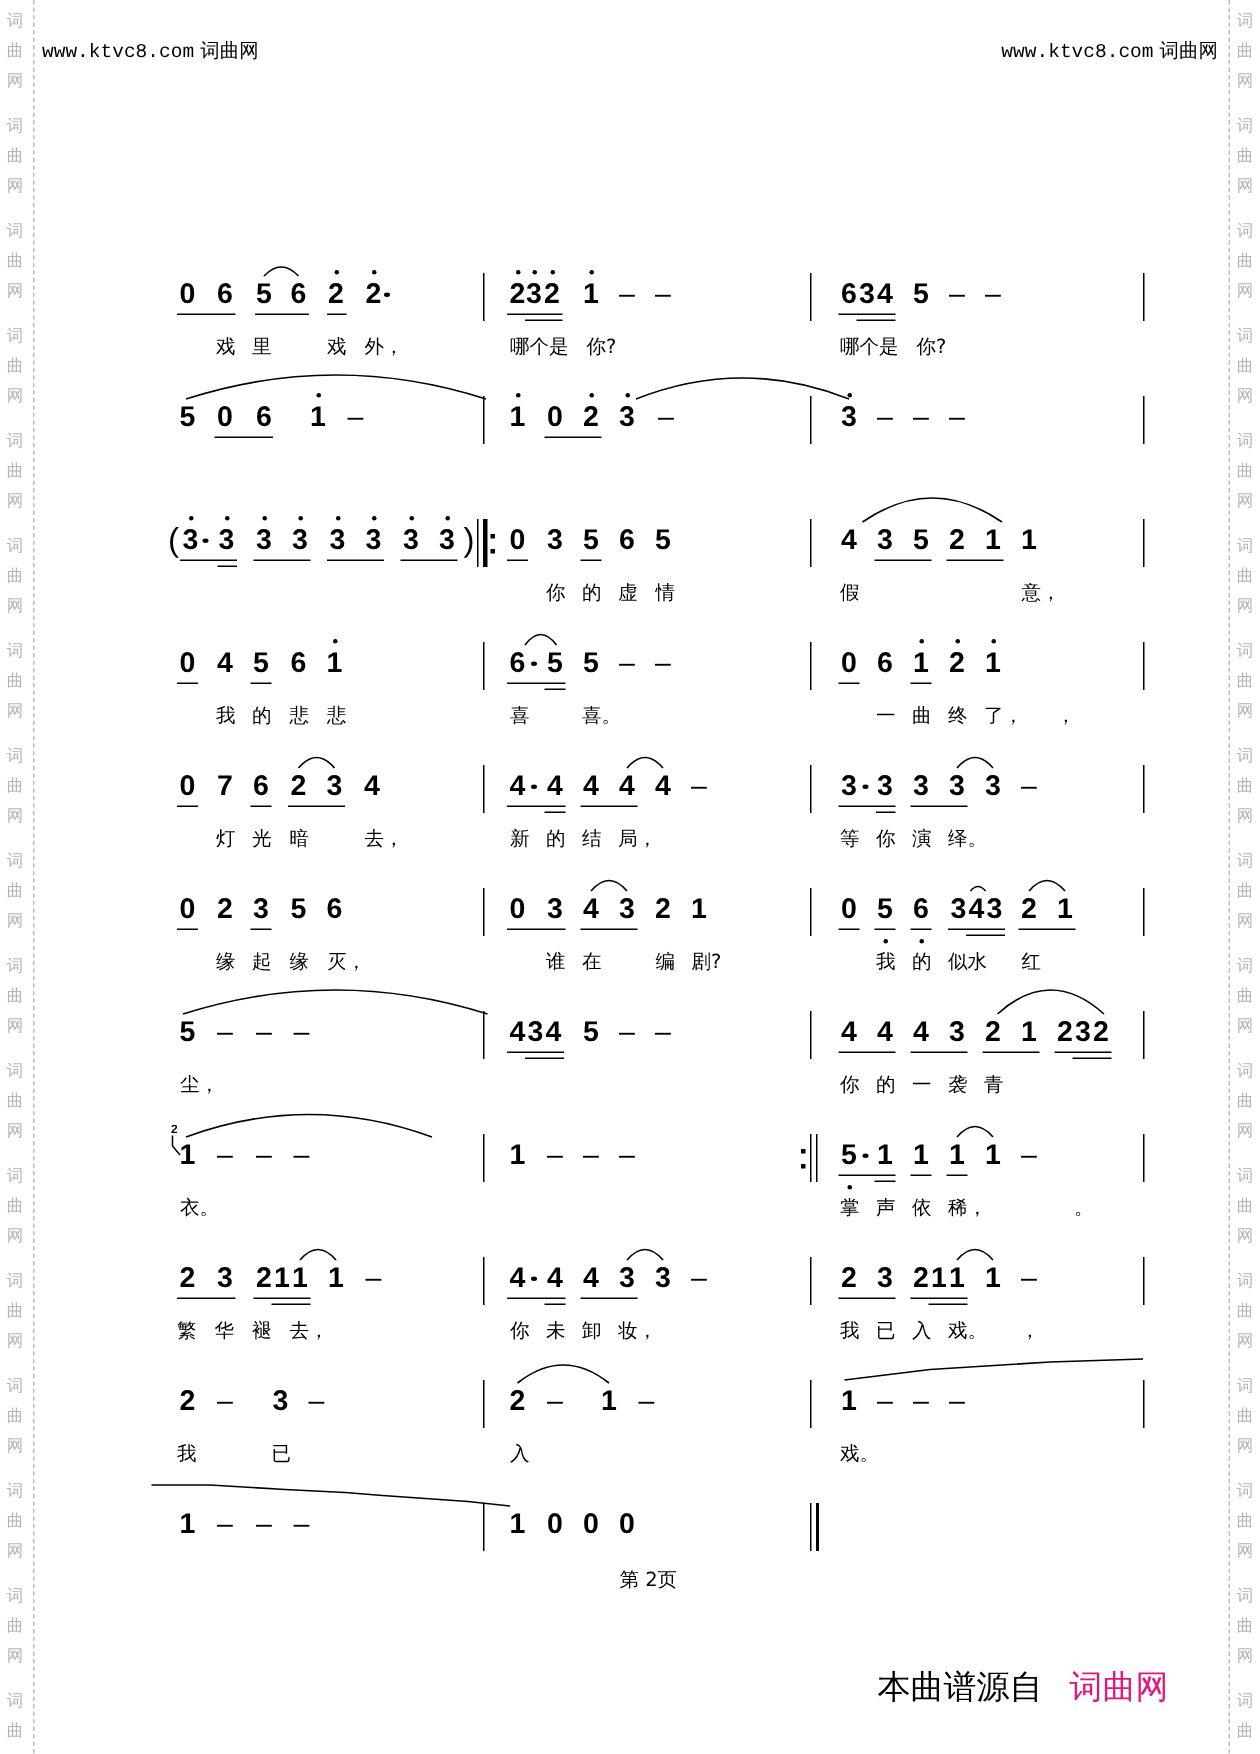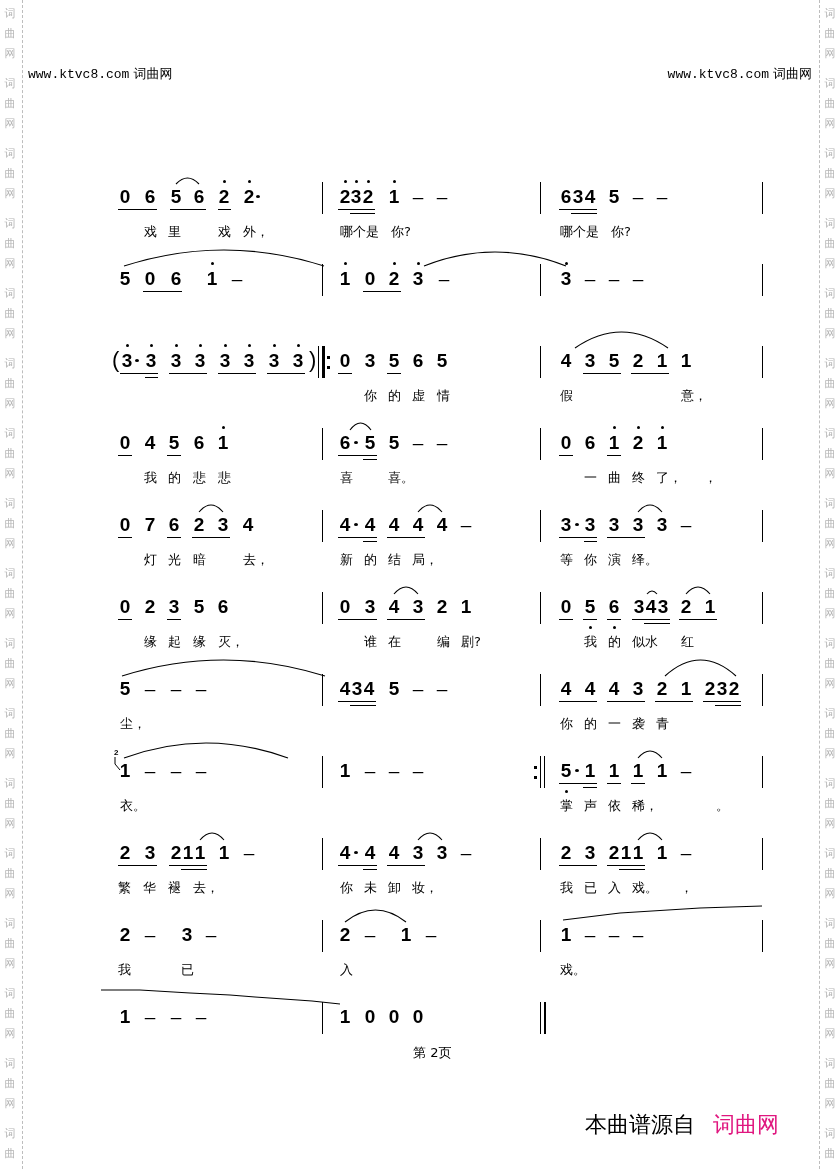--- a/index.html
+++ b/index.html
@@ -4,21 +4,21 @@
 <style>
   html, body { margin: 0; padding: 0; background: #ffffff; }
   body { width: 840px; height: 1169px; position: relative; overflow: hidden;
          font-family: "Liberation Sans", "DejaVu Sans", sans-serif; color: #000; }
   .side { position: absolute; top: 0; width: 22px; height: 1169px; }
   .side.left { left: 0; border-right: 1px dashed #bdbdbd; }
   .side.right { right: 0; width: 20px; border-left: 1px dashed #bdbdbd; }
   .wm { position: absolute; width: 20px; text-align: center; font-size: 11px;
         color: #b5b5b5; line-height: 20px; font-family: "DejaVu Sans", sans-serif; }
   .hdr { position: absolute; top: 25px; font-size: 13px;
-         font-family: "Liberation Mono", "DejaVu Sans Mono", monospace; margin-top: 40px; }
+         font-family: "Liberation Mono", "DejaVu Sans Mono", monospace; }
   .hdr.l { left: 28px; }
   .hdr.r { right: 28px; }
   .hdr .cn { font-family: "DejaVu Sans", sans-serif; font-size: 13px; margin-left: 4px; }
 
   .row { position: absolute; left: 0; width: 840px; height: 30px; }
   .bar { position: absolute; width: 0; border-left: 1.3px solid #000; height: 32px; top: -4px; }
   .bar.dbl { border-left: 1.5px solid #000; }
   .bar.dbl::after { content: ""; position: absolute; left: 3px; top: 0; height: 32px;
                     border-left: 3px solid #000; }
   .bar.end { border-left: 1.5px solid #000; }

